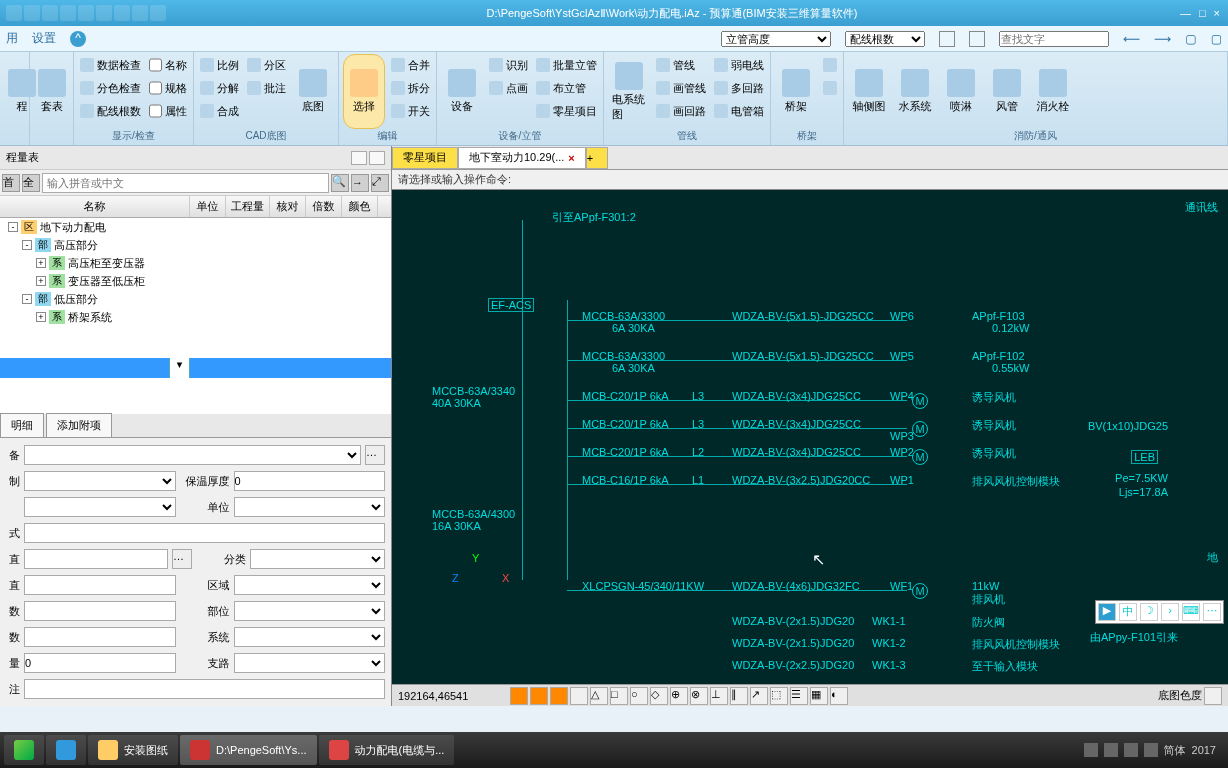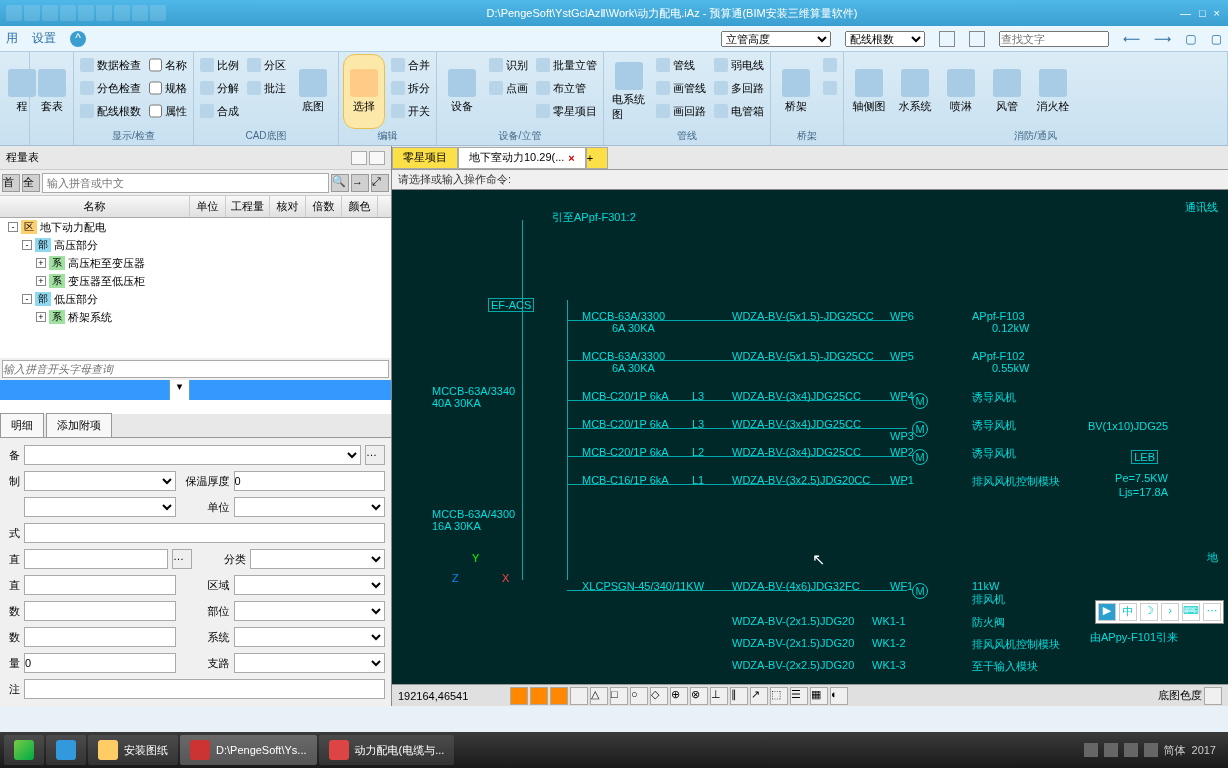--- a/index.html
+++ b/index.html
@@ -397,23 +397,20 @@
           <span class="badge b-b">部</span>
           <span>低压部分</span>
         </div>
         <div class="trow">
           <span class="ind" style="width:32px"></span>
           <span class="pm">+</span>
           <span class="badge b-x">系</span>
           <span>桥架系统</span>
         </div>
       </div>
-    <div class="filterrow">
-      <input placeholder="输入拼音开头字母查询" style="">
-    </div>
     <div class="selrow">
       <span style="width:170px"></span>
         <span style="width:20px;background:#fff;color:#000;text-align:center">▾</span>
     </div>
     <div style="flex:1;background:#fff"></div>
     <div class="tabs2">
       <span>明细</span>
       <span>添加附项</span>
     </div>
     <div class="props">

